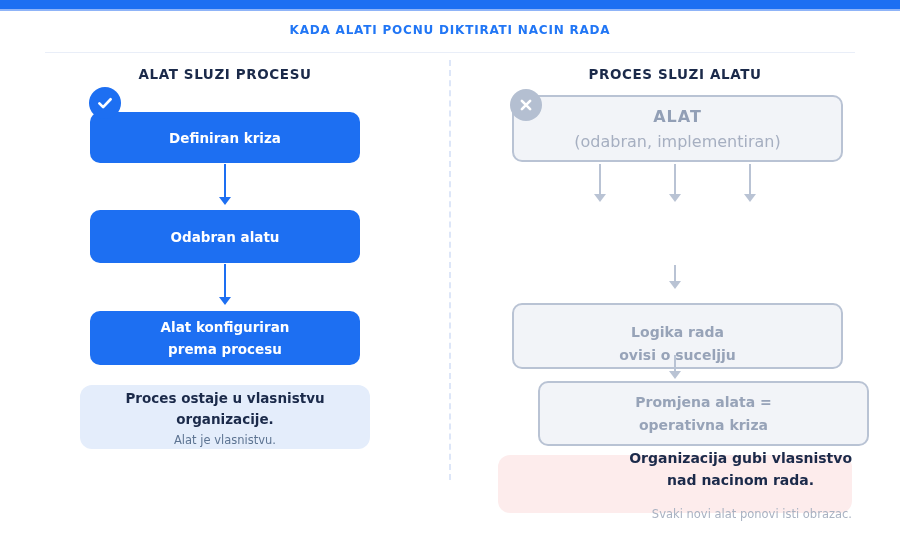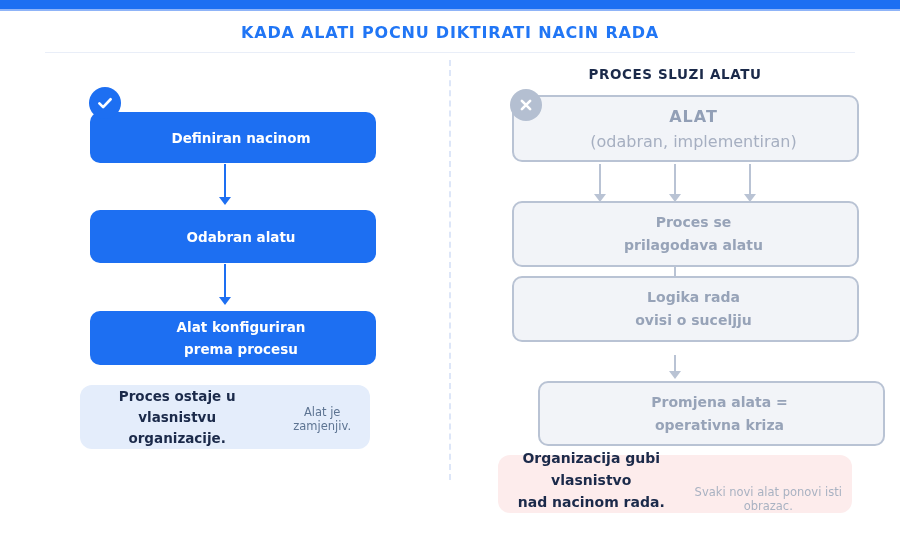--- a/index.html
+++ b/index.html
@@ -2,39 +2,39 @@
 <html><head>
 <meta charset="utf-8">
 <style>
   html,body{margin:0;padding:0;background:#ffffff;}
   .canvas{
     position:relative;width:900px;height:560px;background:#ffffff;overflow:hidden;
     font-family:"DejaVu Sans","Liberation Sans",sans-serif;
   }
   .topbar{position:absolute;left:0;top:0;width:900px;height:9px;background:#1d6ff2;border-bottom:2px solid #8fb4f8;}
   .page-title{position:absolute;left:0;top:23px;width:900px;text-align:center;
-    font-size:16px;font-weight:bold;letter-spacing:0.8px;color:#2176f5;}
+    font-size:12px;font-weight:bold;letter-spacing:0.8px;color:#2176f5;}
   .title-divider{position:absolute;left:45px;top:52px;width:810px;height:0;border-top:1px solid #e9eef8;}
   .column-divider{position:absolute;left:449px;top:60px;height:420px;width:0;border-left:2px dashed #dde6f8;}
   .col-heading{position:absolute;top:66px;width:450px;text-align:center;
     font-size:13.5px;font-weight:bold;letter-spacing:0.6px;color:#1b2a4a;}
   .col-heading.left{left:0;}
   .col-heading.right{left:450px;}
 
   .flow-box{position:absolute;border-radius:10px;display:flex;align-items:center;justify-content:center;
-    text-align:center;padding-left:16px;}
+    text-align:center;}
   .flow-box .label{white-space:pre-line;}
   .blue-box{background:#1d6ff2;color:#ffffff;font-weight:bold;font-size:13.5px;line-height:22px;}
   .gray-box{background:#f2f4f8;border:2px solid #b9c3d4;color:#97a3b8;font-weight:bold;
     font-size:14px;line-height:23px;}
   .source-box{background:#f2f4f8;border:2px solid #b9c3d4;flex-direction:column;}
   .source-title{color:#929fb6;font-weight:bold;font-size:16px;letter-spacing:1px;}
   .source-sub{color:#a6afc1;font-size:16px;margin-top:6px;}
 
-  .summary-box{position:absolute;border-radius:12px;display:flex;flex-direction:row;
+  .summary-box{position:absolute;border-radius:12px;display:flex;flex-direction:column;
     align-items:center;justify-content:center;text-align:center;}
   .summary-box .s-title{color:#1b2a4a;font-weight:bold;white-space:pre-line;}
   .blue-summary{background:#e4edfb;}
   .blue-summary .s-title{font-size:13.5px;line-height:21px;}
   .blue-summary .s-sub{color:#5d7492;font-size:11.5px;margin-top:3px;}
   .pink-summary{background:#fdecec;}
   .pink-summary .s-title{font-size:14px;line-height:22px;}
   .pink-summary .s-sub{color:#a9b2c2;font-size:11.5px;margin-top:16px;}
 
   .badge{position:absolute;width:32px;height:32px;border-radius:50%;
@@ -55,29 +55,30 @@
 </head>
 <body>
 
 <div class="canvas">
 
   <div class="topbar"></div>
   <div class="page-title">KADA ALATI POCNU DIKTIRATI NACIN RADA</div>
   <div class="title-divider"></div>
   <div class="column-divider"></div>
 
+  <div class="col-heading left">ALAT SLUZI PROCESU</div>
 
   <div class="badge blue" style="left:89px;top:87px;">
     <svg viewBox="0 0 24 24" fill="none" stroke="#ffffff" stroke-width="3.5" stroke-linecap="round" stroke-linejoin="round">
         <path d="M4.5 12.5l5 5L19.5 7"></path>
       </svg>
   </div>
 
   <div class="flow-box blue-box" style="left:90px;top:112px;width:270px;height:51px;">
-    <span class="label">Definiran nacinom</span>
+    <span class="label">Definiran kriza</span>
   </div>
 
   <div class="arrow blue" style="left:225px;top:164px;height:41px;">
     <span class="stem"></span>
     <span class="tip"></span>
   </div>
 
   <div class="flow-box blue-box" style="left:90px;top:210px;width:270px;height:53px;">
     <span class="label">Odabran alatu</span>
   </div>
@@ -88,21 +89,21 @@
   </div>
 
   <div class="flow-box blue-box" style="left:90px;top:311px;width:270px;height:54px;">
     <span class="label">Alat konfiguriran
 prema procesu</span>
   </div>
 
   <div class="summary-box blue-summary" style="left:80px;top:385px;width:290px;height:64px;">
     <span class="s-title">Proces ostaje u vlasnistvu
 organizacije.</span>
-    <span class="s-sub">Alat je zamjenjiv.</span>
+    <span class="s-sub">Alat je vlasnistvu.</span>
   </div>
 
   <div class="col-heading right">PROCES SLUZI ALATU</div>
 
   <div class="badge gray" style="left:510px;top:89px;">
     <svg viewBox="0 0 24 24" fill="none" stroke="#ffffff" stroke-width="3.5" stroke-linecap="round">
         <path d="M6.5 6.5l11 11M17.5 6.5l-11 11"></path>
       </svg>
   </div>
 
@@ -117,31 +118,27 @@
   </div>
   <div class="arrow gray" style="left:675px;top:164px;height:38px;">
     <span class="stem"></span>
     <span class="tip"></span>
   </div>
   <div class="arrow gray" style="left:750px;top:164px;height:38px;">
     <span class="stem"></span>
     <span class="tip"></span>
   </div>
 
-  <div class="flow-box gray-box" style="left:512px;top:201px;width:327px;height:62px;">
-    <span class="label">Proces se
-prilagodava alatu</span>
-  </div>
 
   <div class="arrow gray" style="left:675px;top:265px;height:24px;">
     <span class="stem"></span>
     <span class="tip"></span>
   </div>
 
-  <div class="flow-box gray-box" style="left:512px;top:276px;width:327px;height:62px;">
+  <div class="flow-box gray-box" style="left:512px;top:303px;width:327px;height:62px;align-items:flex-end;">
     <span class="label">Logika rada
 ovisi o suceljju</span>
   </div>
 
   <div class="arrow gray" style="left:675px;top:355px;height:24px;">
     <span class="stem"></span>
     <span class="tip"></span>
   </div>
 
   <div class="flow-box gray-box" style="left:538px;top:381px;width:327px;height:61px;">

